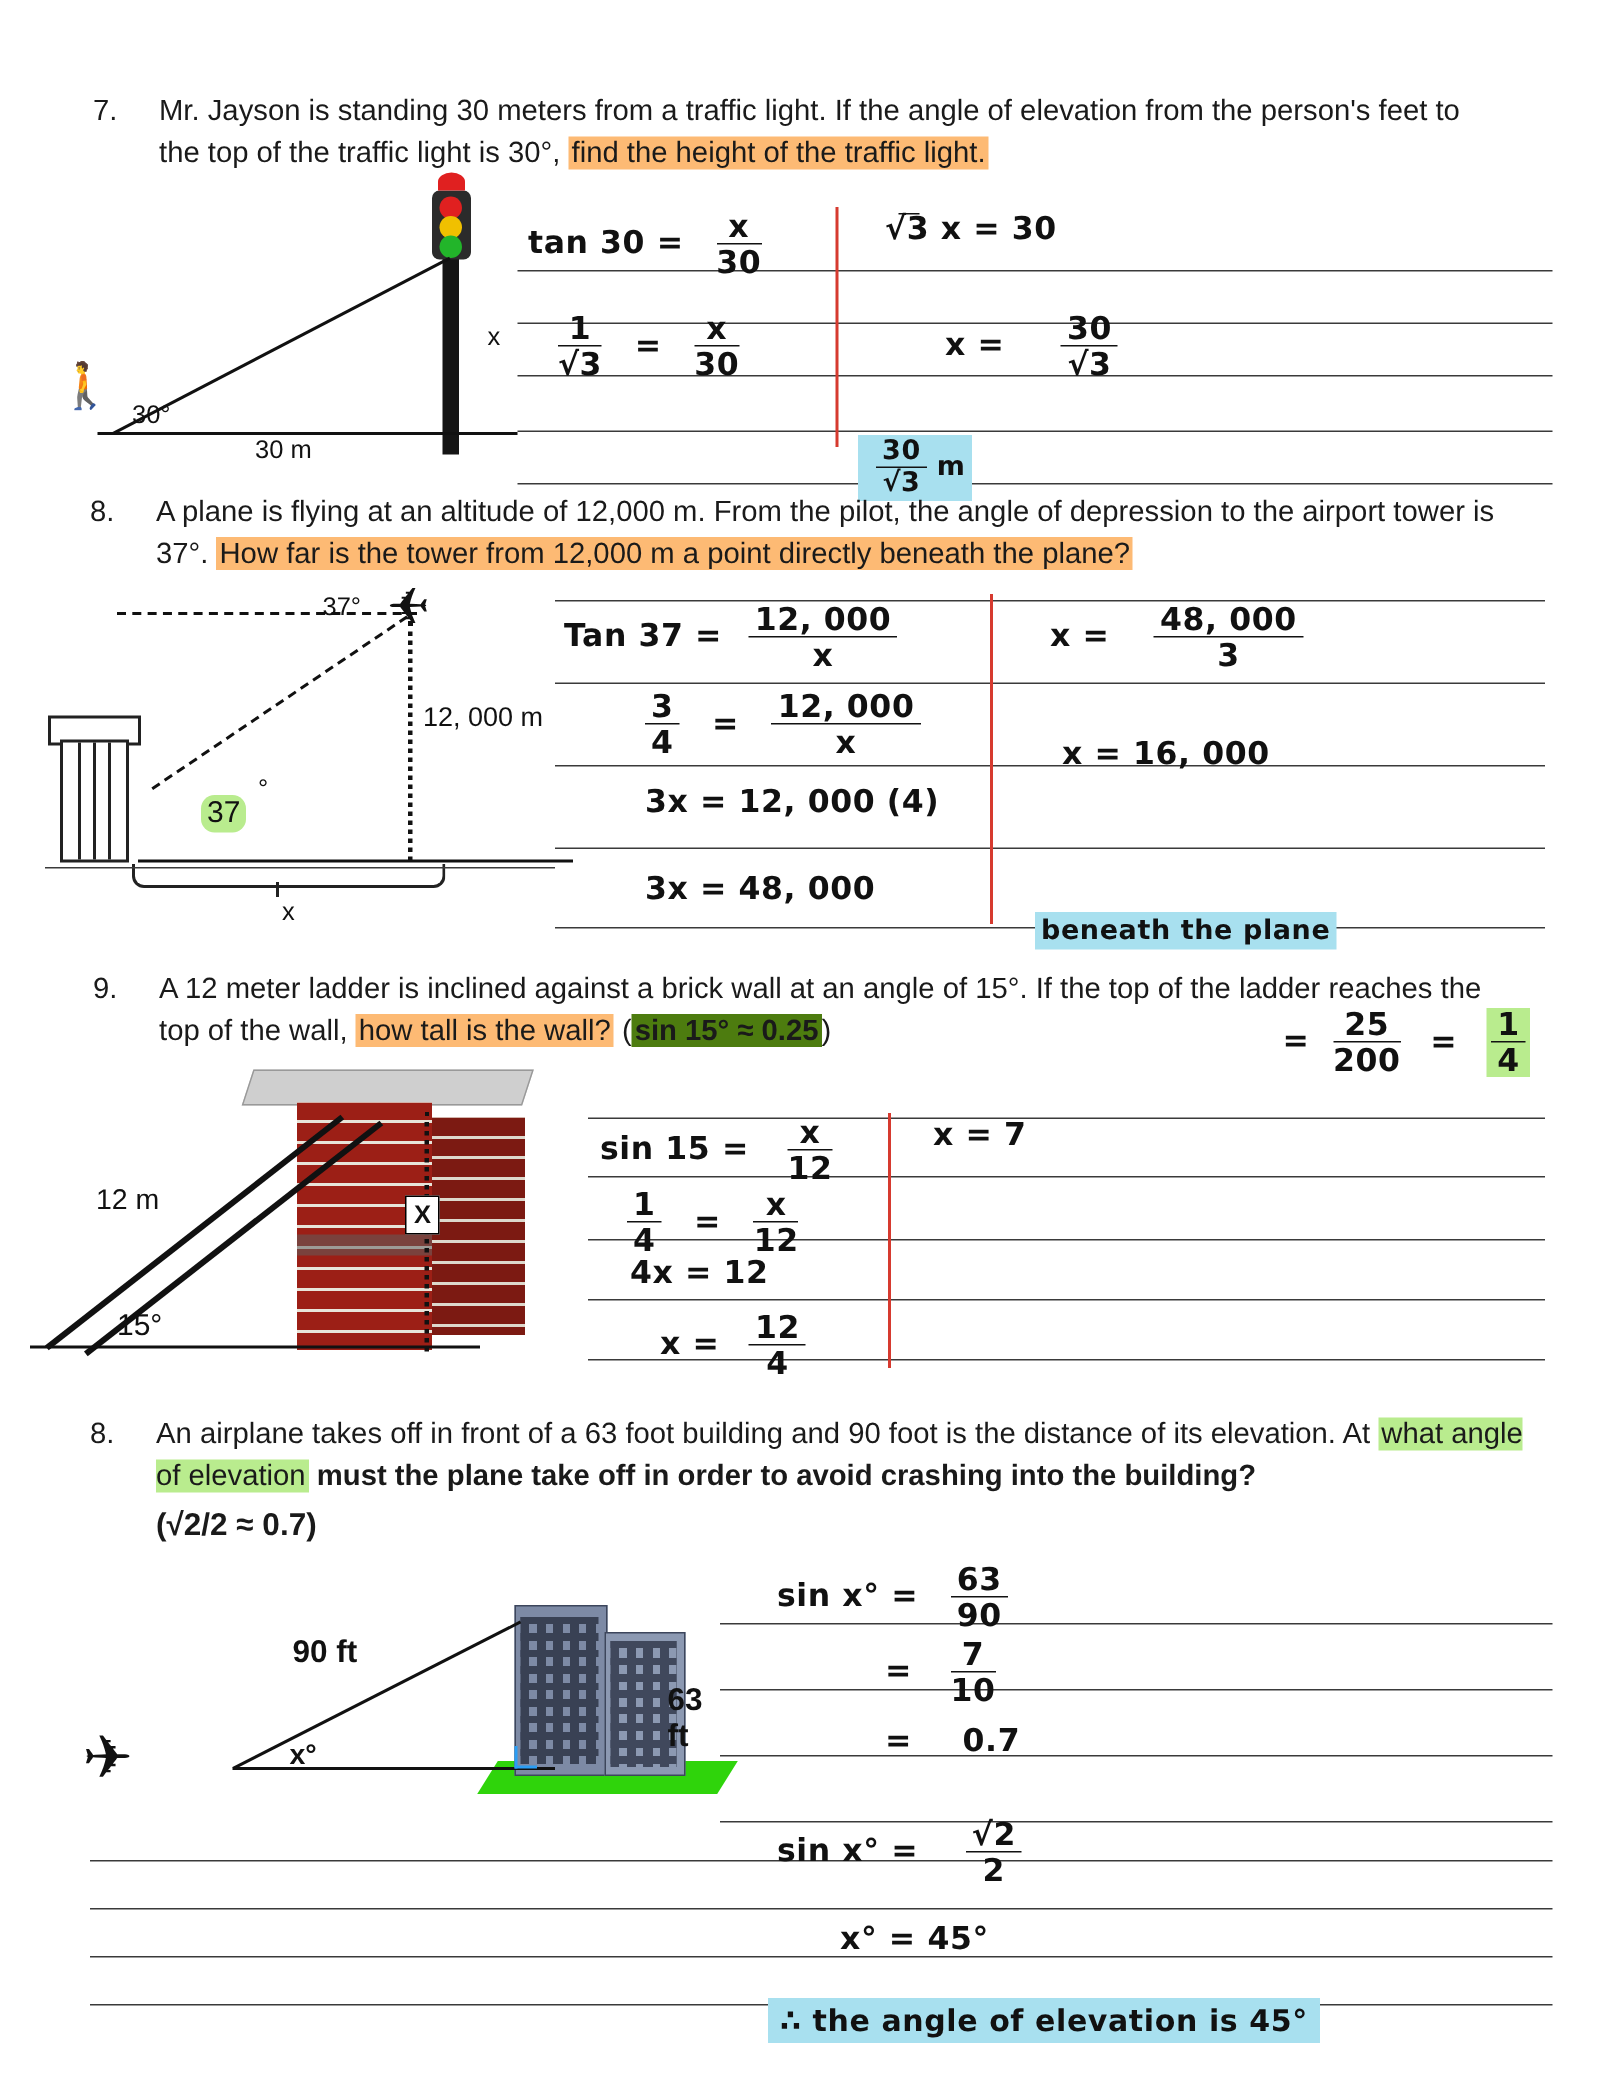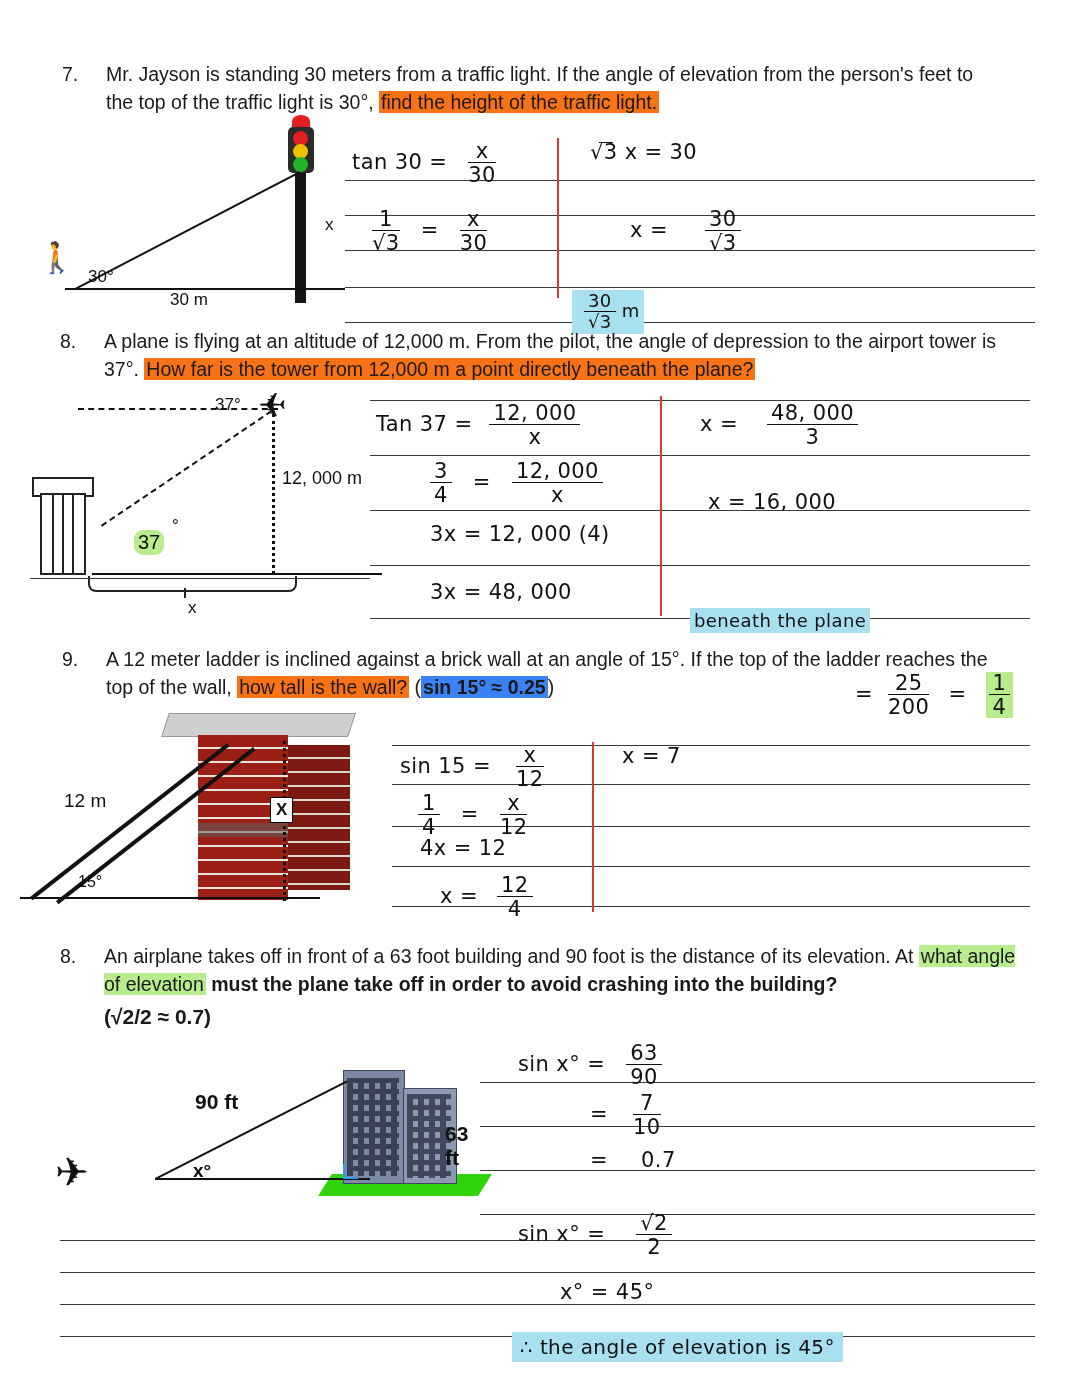--- a/index.html
+++ b/index.html
@@ -29,23 +29,23 @@
   }
   .problem .num {
     position: absolute;
     left: 0;
     top: 0;
     font-size: 19.5px;
   }
   .problem .body {
     margin-left: 44px;
   }
-  .hl-purple { background: #f97316; padding: 0 2px; margin-top: 48px; }
+  .hl-purple { background: #fdba74; padding: 0 2px; margin-top: 48px; }
   .hl-green  { background: #b9ec8e; padding: 0 2px; }
-  .hl-blue   { background: #3b82f6; padding: 0 2px; }
+  .hl-blue   { background: #4d7c0f; padding: 0 2px; }
   .bold { font-weight: bold; }
 
   
   .rule {
     position: absolute;
     height: 0;
     border-top: 1px solid #3a3a3a;
   }
   .vline {
     position: absolute;
@@ -54,20 +54,21 @@
   }
 
   
   .hw {
     position: absolute;
     font-family: "DejaVu Sans", sans-serif;
     color: #111;
     font-size: 21px;
     white-space: nowrap;
     letter-spacing: 0.4px;
+    font-weight: bold;
   }
   .hw.small { font-size: 18px; }
   .frac {
     display: inline-block;
     text-align: center;
     vertical-align: middle;
     line-height: 1.05;
   }
   .frac .den {
     border-top: 1.6px solid #111;
@@ -353,21 +354,21 @@
 
     <div class="dot-line" style="left:266px; top:36px; width:160px; transform: rotate(90deg); border-top-color:#111;"></div>
     <div class="len-label" style="left:250px; top:92px; background:#fff; padding:2px 5px; border:1px solid #000; font-weight:bold;">
       <span>X</span>
     </div>
 
     <div class="ladder-rail" style="left:10px; top:192px; width:250px; transform: rotate(-38deg);"></div>
     <div class="ladder-rail" style="left:36px; top:196px; width:250px; transform: rotate(-38deg);"></div>
     <div class="base-line" style="left:0px; top:192px; width:300px;"></div>
     <div class="len-label" style="left:44px; top:72px; font-size:19px;margin-top:13px;">12 m</div>
-    <div class="ang-label" style="left:58px; top:168px; font-size:16px;">15°</div>
+    <div class="ang-label" style="left:58px; top:168px; font-size:20px;">15°</div>
   </div>
 
   <div class="rule" style="left:392px; top:745px; width:638px;"></div>
   <div class="rule" style="left:392px; top:784px; width:638px;"></div>
   <div class="rule" style="left:392px; top:826px; width:638px;"></div>
   <div class="rule" style="left:392px; top:866px; width:638px;"></div>
   <div class="rule" style="left:392px; top:906px; width:638px;"></div>
   <div class="vline" style="left:592px; top:742px; height:170px;"></div>
 
   <div class="hw" style="left:400px; top:744px;">

